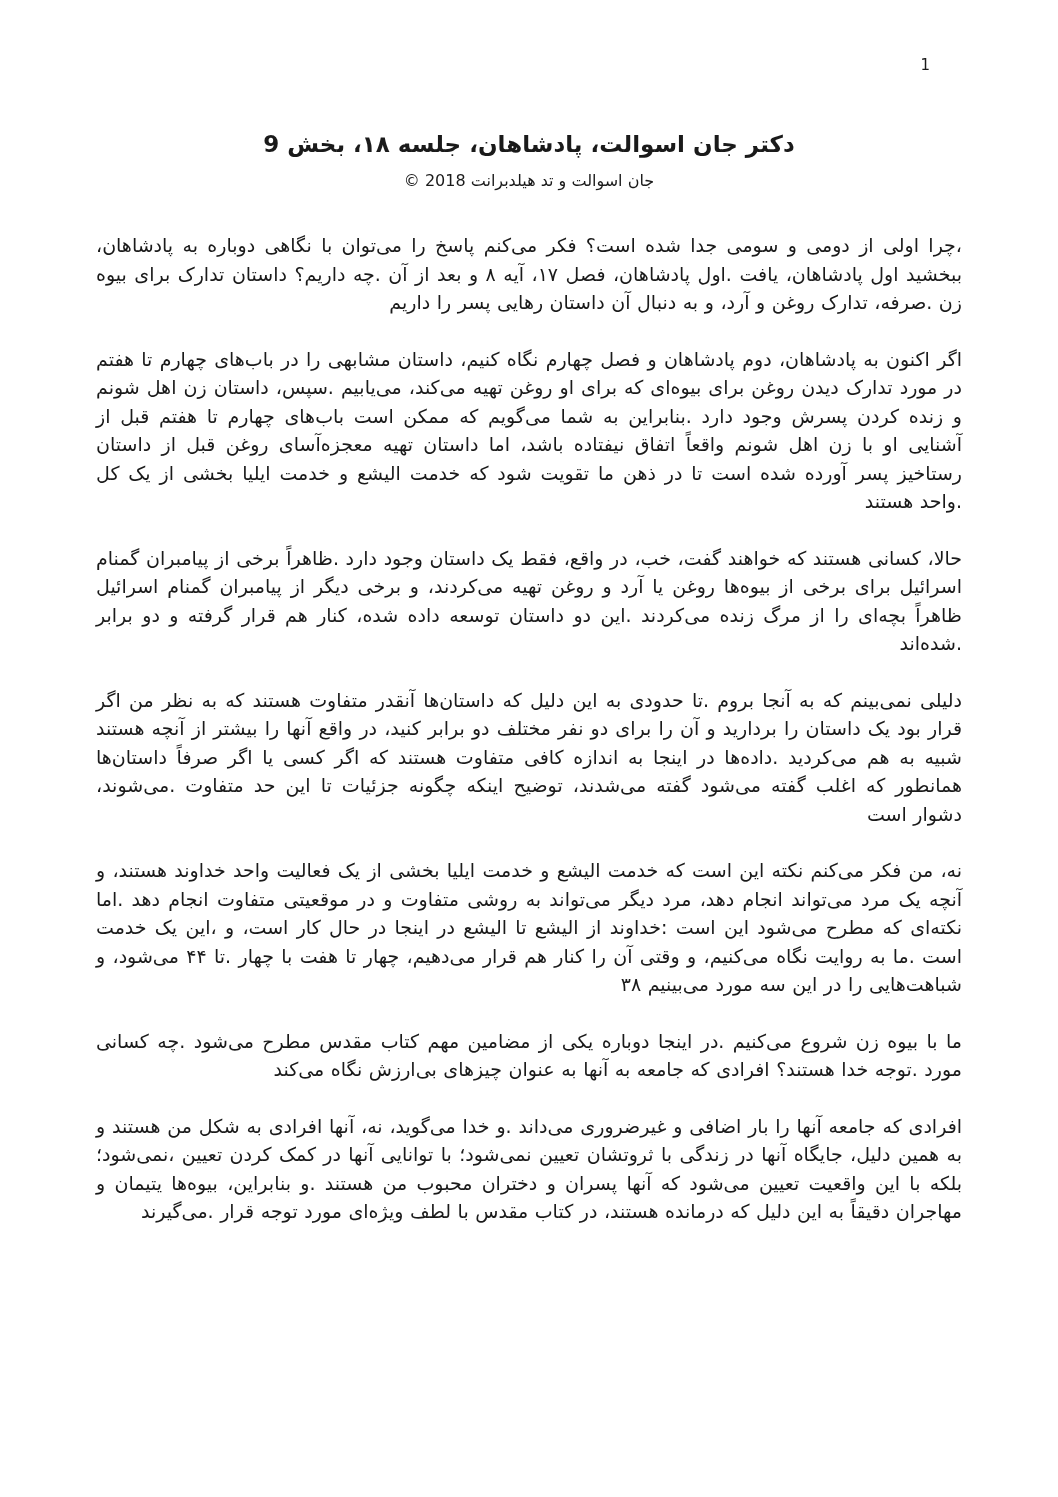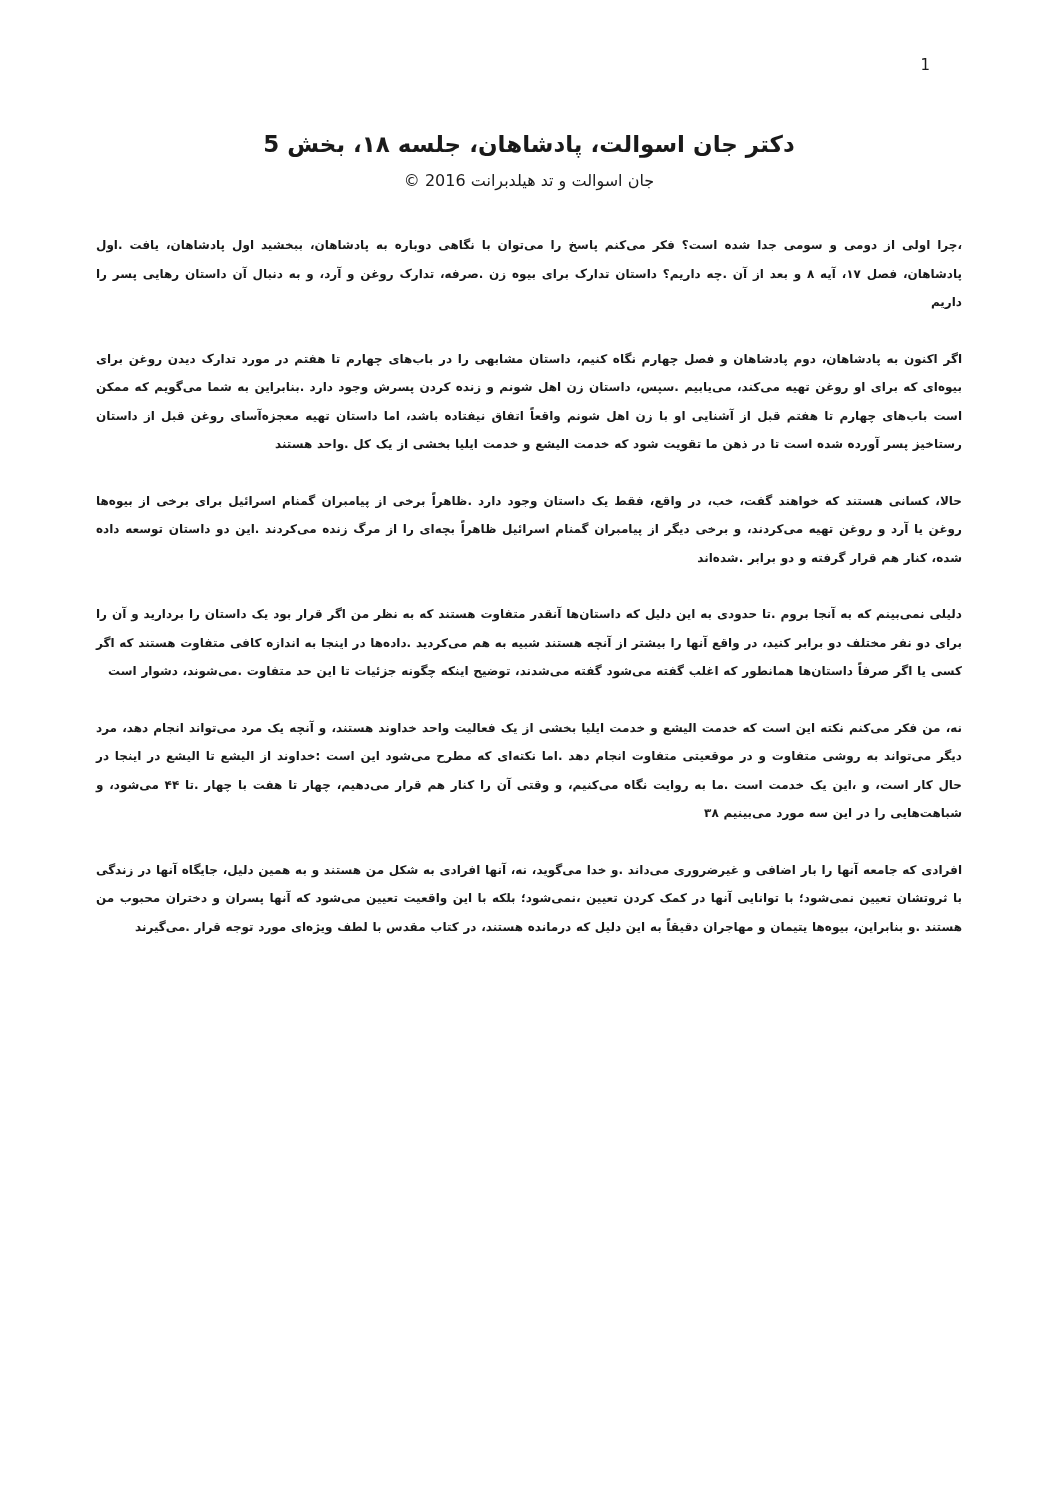--- a/index.html
+++ b/index.html
@@ -36,42 +36,42 @@
     margin: 0;
   }
   .byline {
     text-align: center;
     font-size: 16px;
     line-height: 24px;
     margin-top: 6px;
   }
   .content { margin-top: 38px; }
   .content p {
-    font-size: 12px;
+    font-size: 19px;
     line-height: 28.5px;
     text-align: justify;
     margin: 0 0 28px 0;
     word-spacing: 0.5px;
-    font-weight: bold;
   }
 </style>
 </head>
 <body>
 
 <div class="page">
 
   <div class="page-number">1</div>
 
   <div class="titles">
-    <h1 class="title-line">دکتر جان اسوالت، پادشاهان، جلسه ۱۸، بخش 5</h1>
-    <div class="byline">جان اسوالت و تد هیلدبرانت 2016 ©</div>
+    <h1 class="title-line">دکتر جان اسوالت، پادشاهان، جلسه ۱۸، بخش 9</h1>
+    <div class="byline">جان اسوالت و تد هیلدبرانت 2018 ©</div>
   </div>
 
   <div class="content">
     <p>،چرا اولی از دومی و سومی جدا شده است؟ فکر می‌کنم پاسخ را می‌توان با نگاهی دوباره به پادشاهان، ببخشید اول پادشاهان، یافت .اول پادشاهان، فصل ۱۷، آیه ۸ و بعد از آن .چه داریم؟ داستان تدارک برای بیوه زن .صرفه، تدارک روغن و آرد، و به دنبال آن داستان رهایی پسر را داریم</p>
     <p>اگر اکنون به پادشاهان، دوم پادشاهان و فصل چهارم نگاه کنیم، داستان مشابهی را در باب‌های چهارم تا هفتم در مورد تدارک دیدن روغن برای بیوه‌ای که برای او روغن تهیه می‌کند، می‌یابیم .سپس، داستان زن اهل شونم و زنده کردن پسرش وجود دارد .بنابراین به شما می‌گویم که ممکن است باب‌های چهارم تا هفتم قبل از آشنایی او با زن اهل شونم واقعاً اتفاق نیفتاده باشد، اما داستان تهیه معجزه‌آسای روغن قبل از داستان رستاخیز پسر آورده شده است تا در ذهن ما تقویت شود که خدمت الیشع و خدمت ایلیا بخشی از یک کل .واحد هستند</p>
     <p>حالا، کسانی هستند که خواهند گفت، خب، در واقع، فقط یک داستان وجود دارد .ظاهراً برخی از پیامبران گمنام اسرائیل برای برخی از بیوه‌ها روغن یا آرد و روغن تهیه می‌کردند، و برخی دیگر از پیامبران گمنام اسرائیل ظاهراً بچه‌ای را از مرگ زنده می‌کردند .این دو داستان توسعه داده شده، کنار هم قرار گرفته و دو برابر .شده‌اند</p>
     <p>دلیلی نمی‌بینم که به آنجا بروم .تا حدودی به این دلیل که داستان‌ها آنقدر متفاوت هستند که به نظر من اگر قرار بود یک داستان را بردارید و آن را برای دو نفر مختلف دو برابر کنید، در واقع آنها را بیشتر از آنچه هستند شبیه به هم می‌کردید .داده‌ها در اینجا به اندازه کافی متفاوت هستند که اگر کسی یا اگر صرفاً داستان‌ها همانطور که اغلب گفته می‌شود گفته می‌شدند، توضیح اینکه چگونه جزئیات تا این حد متفاوت .می‌شوند، دشوار است</p>
     <p>نه، من فکر می‌کنم نکته این است که خدمت الیشع و خدمت ایلیا بخشی از یک فعالیت واحد خداوند هستند، و آنچه یک مرد می‌تواند انجام دهد، مرد دیگر می‌تواند به روشی متفاوت و در موقعیتی متفاوت انجام دهد .اما نکته‌ای که مطرح می‌شود این است :خداوند از الیشع تا الیشع در اینجا در حال کار است، و ،این یک خدمت است .ما به روایت نگاه می‌کنیم، و وقتی آن را کنار هم قرار می‌دهیم، چهار تا هفت با چهار .تا ۴۴ می‌شود، و شباهت‌هایی را در این سه مورد می‌بینیم ۳۸</p>
+    <p>ما با بیوه زن شروع می‌کنیم .در اینجا دوباره یکی از مضامین مهم کتاب مقدس مطرح می‌شود .چه کسانی مورد .توجه خدا هستند؟ افرادی که جامعه به آنها به عنوان چیزهای بی‌ارزش نگاه می‌کند</p>
     <p>افرادی که جامعه آنها را بار اضافی و غیرضروری می‌داند .و خدا می‌گوید، نه، آنها افرادی به شکل من هستند و به همین دلیل، جایگاه آنها در زندگی با ثروتشان تعیین نمی‌شود؛ با توانایی آنها در کمک کردن تعیین ،نمی‌شود؛ بلکه با این واقعیت تعیین می‌شود که آنها پسران و دختران محبوب من هستند .و بنابراین، بیوه‌ها یتیمان و مهاجران دقیقاً به این دلیل که درمانده هستند، در کتاب مقدس با لطف ویژه‌ای مورد توجه قرار .می‌گیرند</p>
   </div>
 
 </div>
 
 </body></html>

